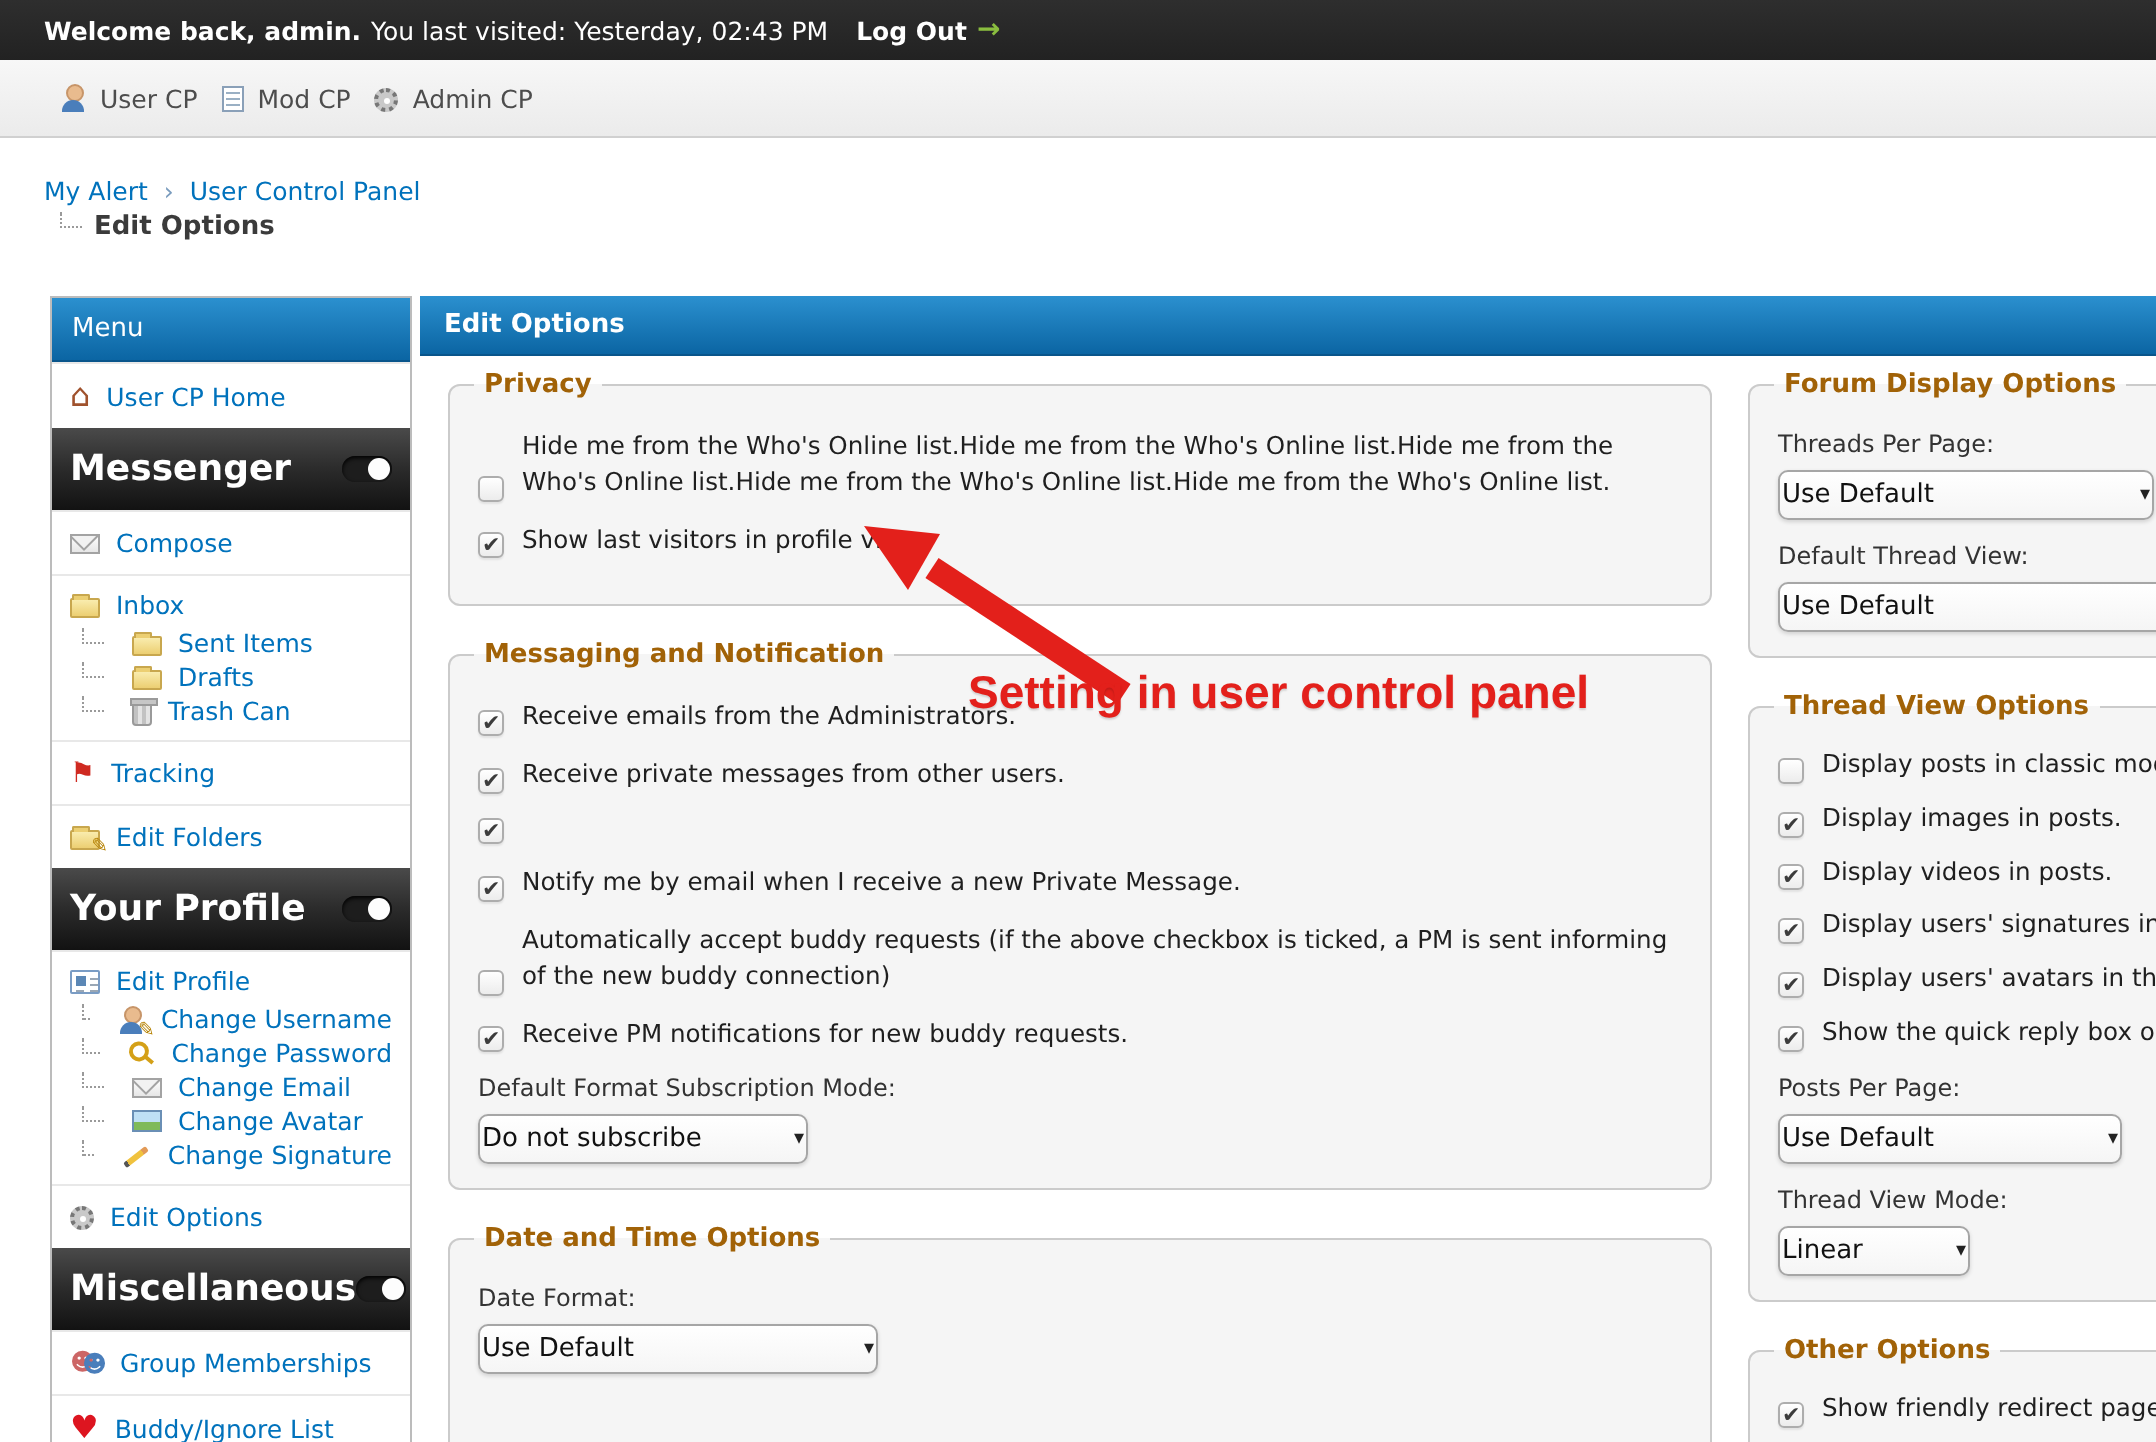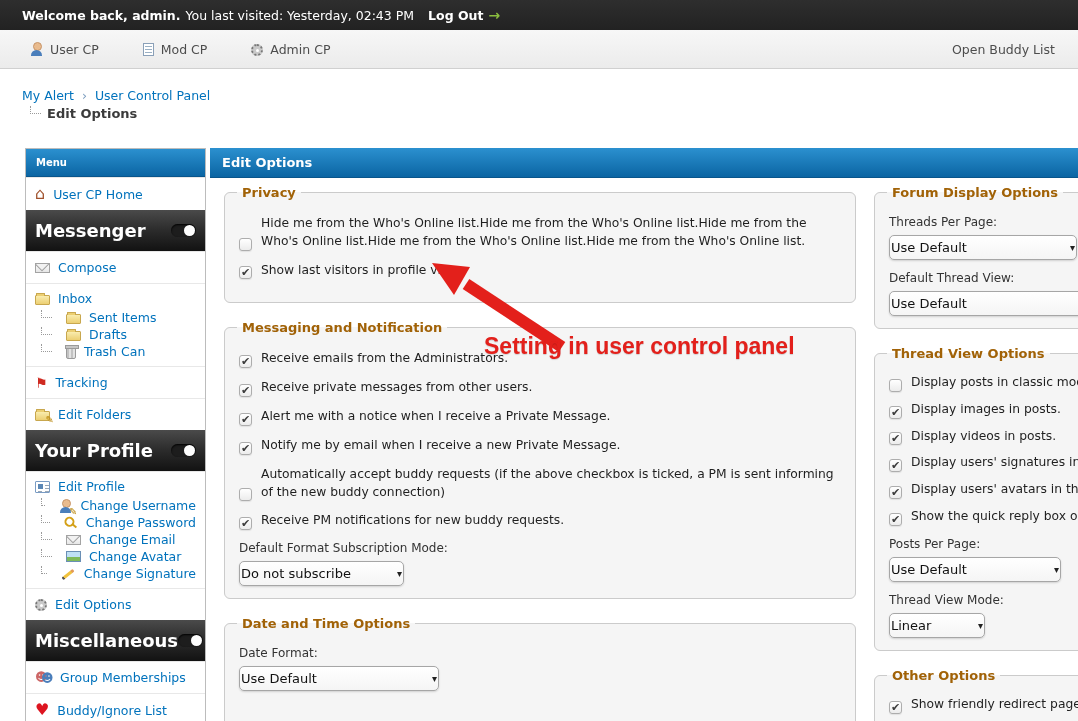--- a/index.html
+++ b/index.html
@@ -6,33 +6,33 @@
   html,body{width:1078px;height:721px}
   body{position:relative;overflow:hidden;background:#fff;font-family:"DejaVu Sans","Liberation Sans",sans-serif;font-size:12.5px;color:#333}
   a,.lnk{color:#0072bc;text-decoration:none;cursor:pointer}
 
   
   .topbar{position:absolute;left:0;top:0;width:1078px;height:30px;background:linear-gradient(#2e2e2e,#222);color:#fff;display:flex;align-items:center;padding:0 22px;white-space:nowrap}
   .topbar b{font-weight:bold}
   .topbar .sep{width:14px}
   .logout-arrow{color:#8abd3f;font-weight:bold;margin-left:5px;font-size:14px}
   .navbar{position:absolute;left:0;top:30px;width:1078px;height:39px;background:linear-gradient(#f7f7f7,#ebebeb);border-bottom:1px solid #d0d0d0;display:flex;align-items:center;color:#4d4d4d}
-  .nav-left{display:flex;align-items:center;gap:44px;padding-left:30px}
+  .nav-left{display:flex;align-items:center;gap:12px;padding-left:30px}
   .nav-item{display:flex;align-items:center;gap:7px;cursor:pointer}
   .nav-right{position:absolute;left:952px;top:0;height:39px;display:flex;align-items:center;gap:26px;white-space:nowrap}
 
   
   .crumbs{position:absolute;left:22px;top:88px;white-space:nowrap}
   .crumbs .bsep{color:#7a9cbe;margin:0 4px}
   .crumb2{position:absolute;left:30px;top:106px;display:flex;align-items:center;font-weight:bold;color:#3b3b3b;font-size:13px}
   .treeL{display:inline-block;width:11px;height:8px;border-left:1px dotted #9a9a9a;border-bottom:1px dotted #9a9a9a;margin:-7px 6px 0 0}
 
   
   .sidebar{position:absolute;left:25px;top:148px;width:181px;border:1px solid #bcbcbc;background:#fff}
-  .bluehead{background:linear-gradient(#2b90cf,#0b65a3);border-bottom:1px solid #09558b;color:#fff;font-weight:bold;font-size:10px;padding:8px 10px}
+  .bluehead{background:linear-gradient(#2b90cf,#0b65a3);border-bottom:1px solid #09558b;color:#fff;font-weight:normal;font-size:13px;padding:8px 10px}
   .ssec{display:flex;align-items:center;justify-content:space-between;background:linear-gradient(#4a4a4a 0%,#2b2b2b 50%,#121212 100%);color:#fff;font-weight:bold;font-size:18px;padding:10px 9px;cursor:pointer}
   .tog{width:25px;height:13px;background:#1d1d1d;border-radius:7px;position:relative;box-shadow:inset 0 1px 2px #000;flex:none}
   .tog::after{content:"";position:absolute;right:1px;top:1px;width:11px;height:11px;border-radius:6px;background:#fdfdfd}
   .srow{display:flex;align-items:center;gap:8px;padding:8px 9px;border-top:1px solid #e8e8e8;cursor:pointer}
   .srow:first-child{border-top:none}
   .sgroup{padding:7px 9px 6px;border-top:1px solid #e8e8e8}
   .srow.head{padding:0 0 3px;border-top:none}
   .srow.child{padding:1px 0 1px 6px;border-top:none}
   .srow .lbl{white-space:nowrap}
 
@@ -111,24 +111,20 @@
     </span>
     <span class="nav-item">
       <span class="ic ic-note"></span>
       <span>Mod CP</span>
     </span>
     <span class="nav-item">
       <span class="ic ic-gear"></span>
       <span>Admin CP</span>
     </span>
   </div>
-  <div class="nav-right">
-    <span class="nav-item">Open Buddy List</span>
-
-  </div>
 </div>
 
 <div class="crumbs">
   <span class="lnk">My Alert</span>
   <span class="bsep">›</span>
   <span class="lnk">User Control Panel</span>
 </div>
 <div class="crumb2">
   <span class="treeL"></span>
   <span>Edit Options</span>
@@ -270,21 +266,20 @@
     <div class="crow">
       <span class="cb on"></span>
       <span>Receive emails from the Administrators.</span>
     </div>
     <div class="crow">
       <span class="cb on"></span>
       <span>Receive private messages from other users.</span>
     </div>
     <div class="crow">
       <span class="cb on"></span>
-      <span>Alert me with a notice when I receive a Private Message.</span>
     </div>
     <div class="crow">
       <span class="cb on"></span>
       <span>Notify me by email when I receive a new Private Message.</span>
     </div>
     <div class="crow">
       <span class="cb"></span>
       <span>Automatically accept buddy requests (if the above checkbox is ticked, a PM is sent informing of the new buddy connection)</span>
     </div>
     <div class="crow">

